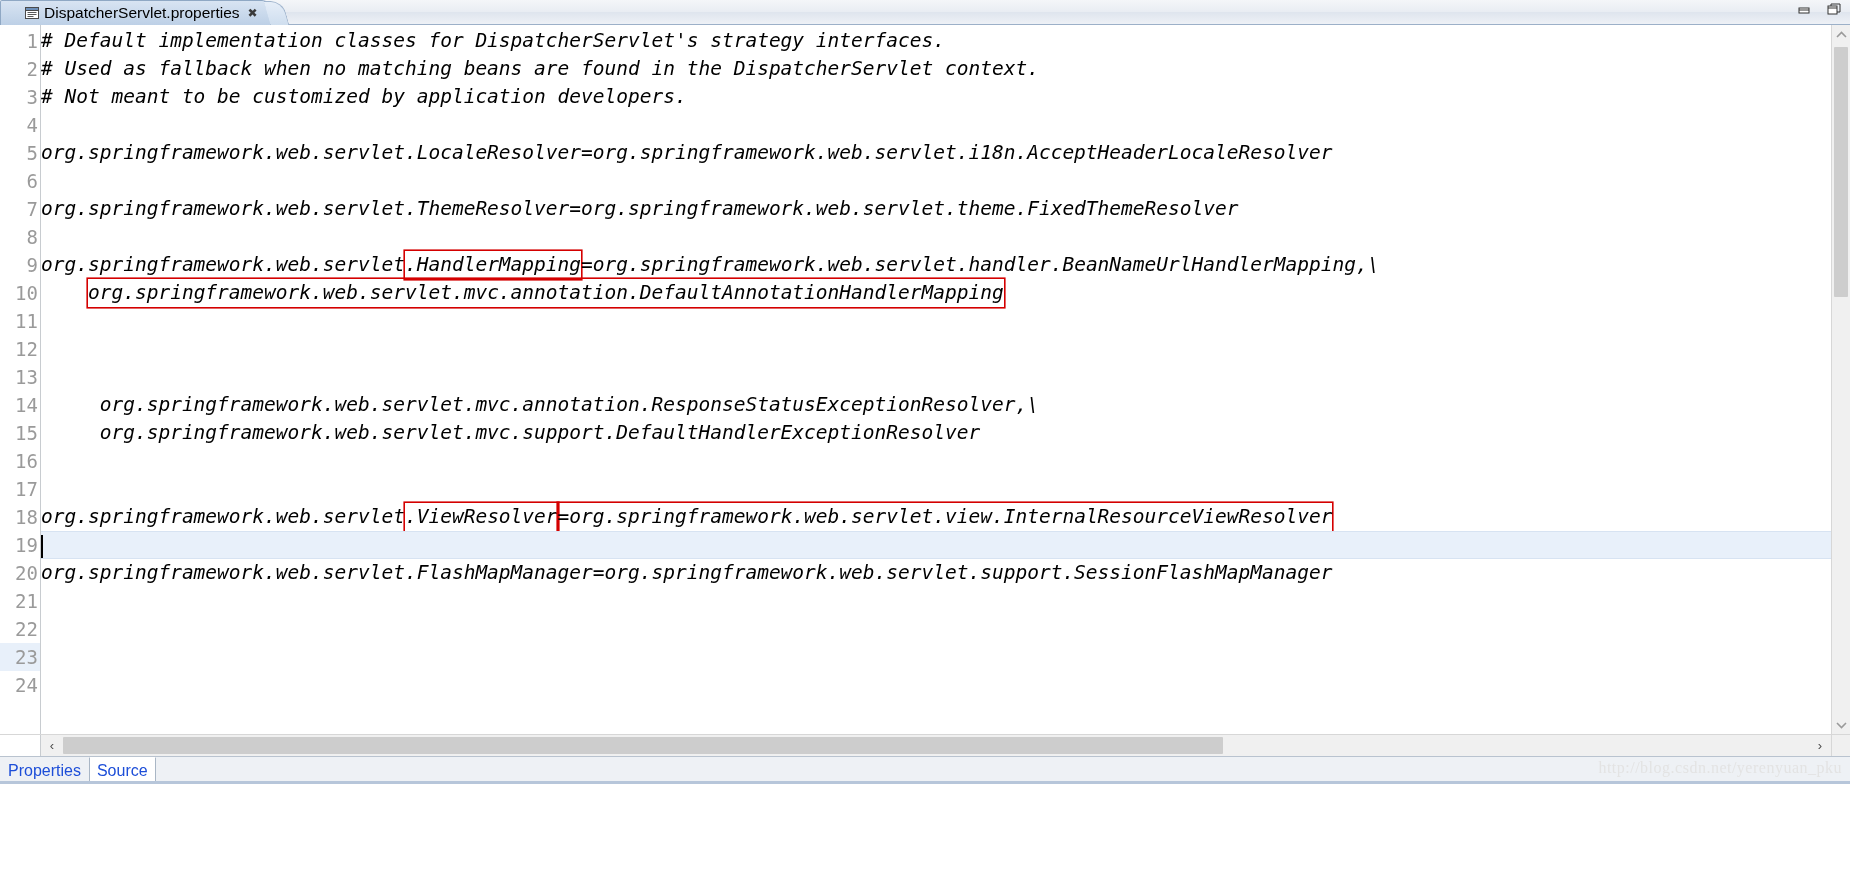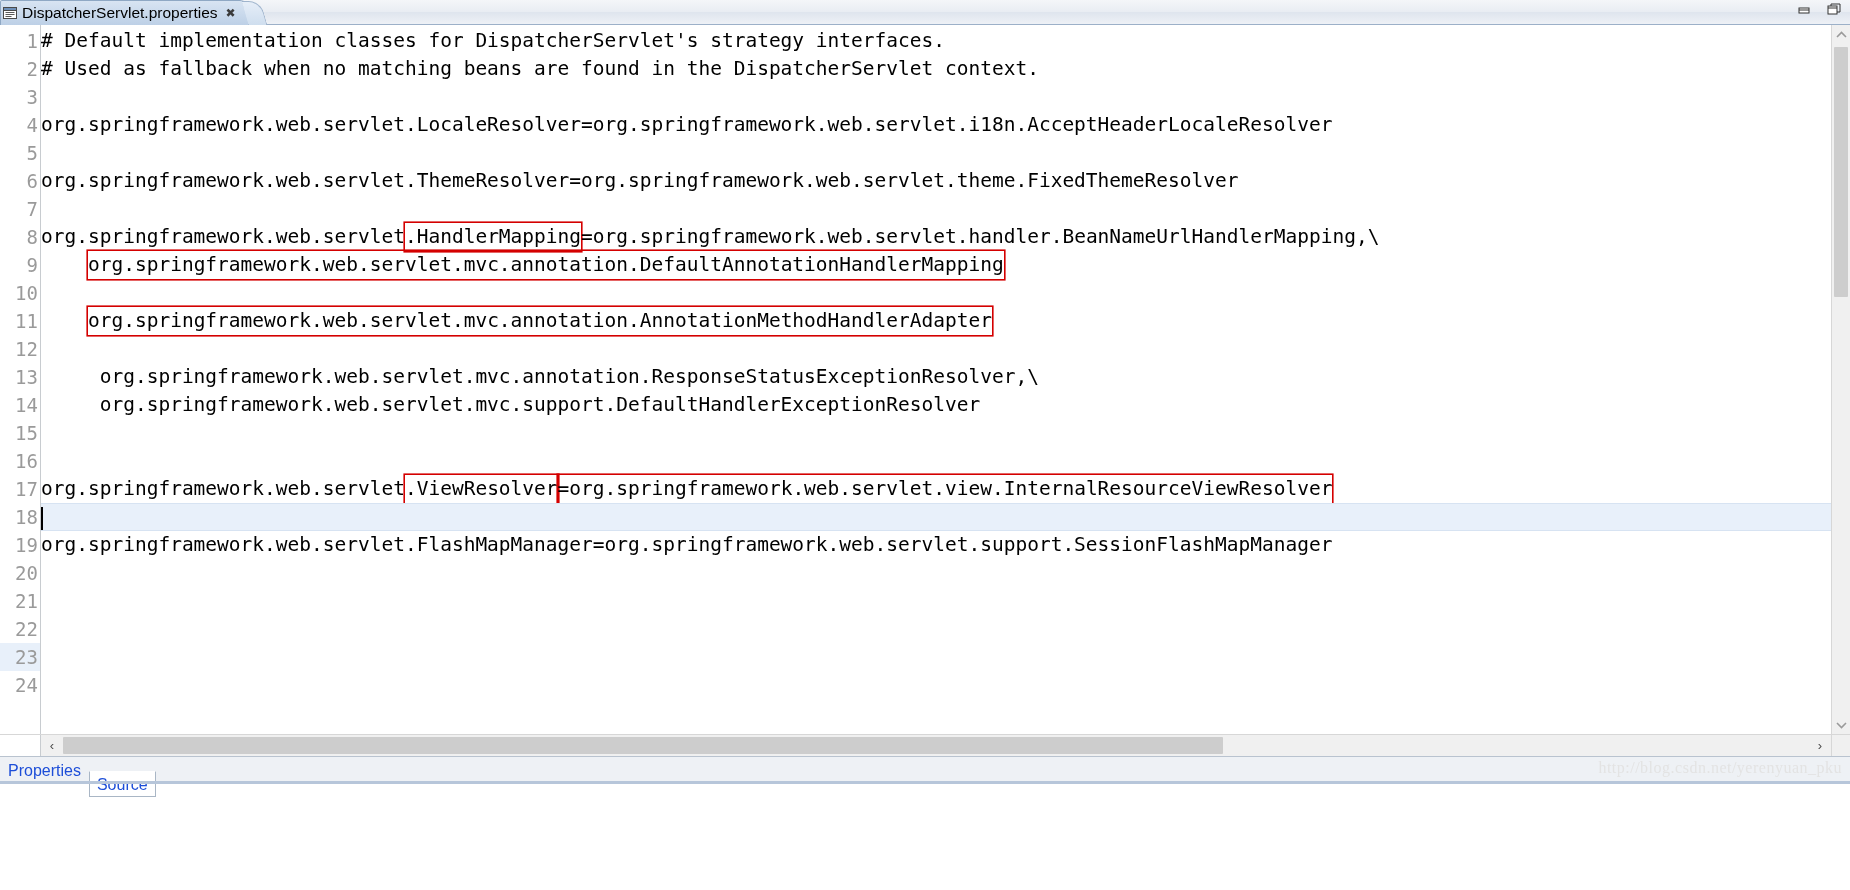--- a/index.html
+++ b/index.html
@@ -32,21 +32,21 @@
     border-bottom: 1px solid #9cb0c8;
     box-sizing: border-box;
   }
   .edit-tab {
     position: absolute;
     left: 0;
     top: 0;
     height: 25px;
     display: flex;
     align-items: center;
-    padding: 0 12px 0 2px;
+    padding: 0 12px 0 24px;
     background: linear-gradient(to bottom, #d8e4f2 0%, #c9d9ec 55%, #bdd0e6 100%);
     border: 1px solid #8fa8c4;
     border-bottom: none;
     border-top-left-radius: 2px;
     border-top-right-radius: 9px;
     box-sizing: border-box;
   }
   .edit-tab::after{
     content:"";
     position:absolute;
@@ -127,20 +127,21 @@
   }
   .code-line {
     position: relative;
     height: 28px;
     line-height: 28px;
     white-space: pre;
     font-family: "DejaVu Sans Mono", monospace;
     font-size: 19.5px;
     color: #000000;
     box-sizing: border-box;
+    font-style: italic;
   }
   .code-line.current {
     background: #e8f0fa;
     border-top: 1px solid #d7e3f2;
     border-bottom: 1px solid #d7e3f2;
   }
   .code-line .seg { display: inline; }
   .code-line .boxed {
     display: inline;
     box-shadow: 0 0 0 1.6px #d40000;
@@ -235,21 +236,20 @@
     color: #1d4ed8;
     cursor: pointer;
     box-sizing: border-box;
     border: 1px solid transparent;
     white-space: nowrap;
   }
   .btab.active {
     background: #ffffff;
     border: 1px solid #a9b6c5;
     border-top: 1px solid #ffffff;
-    margin-top: 14px;
   }
   .watermark {
     position: absolute;
     right: 8px;
     top: 2px;
     font-family: "Liberation Serif", serif;
     font-size: 16px;
     color: #e3e3e3;
     letter-spacing: 0.5px;
     user-select: none;
@@ -318,29 +318,30 @@
       <div class="gutter-line">20</div>
       <div class="gutter-line">21</div>
       <div class="gutter-line">22</div>
       <div class="gutter-line current">23</div>
       <div class="gutter-line">24</div>
     </div>
 
     <div class="code-col" id="code-col">
         <div class="code-line"><span class="seg"># Default implementation classes for DispatcherServlet's strategy interfaces.</span></div>
         <div class="code-line"><span class="seg"># Used as fallback when no matching beans are found in the DispatcherServlet context.</span></div>
+        <div class="code-line"><span class="seg"># Not meant to be customized by application developers.</span></div>
         <div class="code-line"><span class="seg"></span></div>
         <div class="code-line"><span class="seg">org.springframework.web.servlet.LocaleResolver=org.springframework.web.servlet.i18n.AcceptHeaderLocaleResolver</span></div>
         <div class="code-line"><span class="seg"></span></div>
         <div class="code-line"><span class="seg">org.springframework.web.servlet.ThemeResolver=org.springframework.web.servlet.theme.FixedThemeResolver</span></div>
         <div class="code-line"><span class="seg"></span></div>
         <div class="code-line"><span class="seg">org.springframework.web.servlet</span><span class="seg boxed">.HandlerMapping</span><span class="seg">=org.springframework.web.servlet.handler.BeanNameUrlHandlerMapping,\</span></div>
         <div class="code-line"><span class="seg">    </span><span class="seg boxed">org.springframework.web.servlet.mvc.annotation.DefaultAnnotationHandlerMapping</span></div>
         <div class="code-line"><span class="seg"></span></div>
-        <div class="code-line"><span class="seg">    </span><span class="seg boxed">org.springframework.web.servlet.mvc.annotation.AnnotationMethodHandlerAdapter</span></div>
+        <div class="code-line"><span class="seg">    </span></div>
         <div class="code-line"><span class="seg"></span></div>
         <div class="code-line"><span class="seg">     org.springframework.web.servlet.mvc.annotation.ResponseStatusExceptionResolver,\</span></div>
         <div class="code-line"><span class="seg">     org.springframework.web.servlet.mvc.support.DefaultHandlerExceptionResolver</span></div>
         <div class="code-line"><span class="seg"></span></div>
         <div class="code-line"><span class="seg"></span></div>
         <div class="code-line"><span class="seg">org.springframework.web.servlet</span><span class="seg boxed">.ViewResolver</span><span class="seg boxed">=org.springframework.web.servlet.view.InternalResourceViewResolver</span></div>
         <div class="code-line current"><span class="seg"></span><span class="caret"></span></div>
         <div class="code-line"><span class="seg">org.springframework.web.servlet.FlashMapManager=org.springframework.web.servlet.support.SessionFlashMapManager</span></div>
       </div>
 

